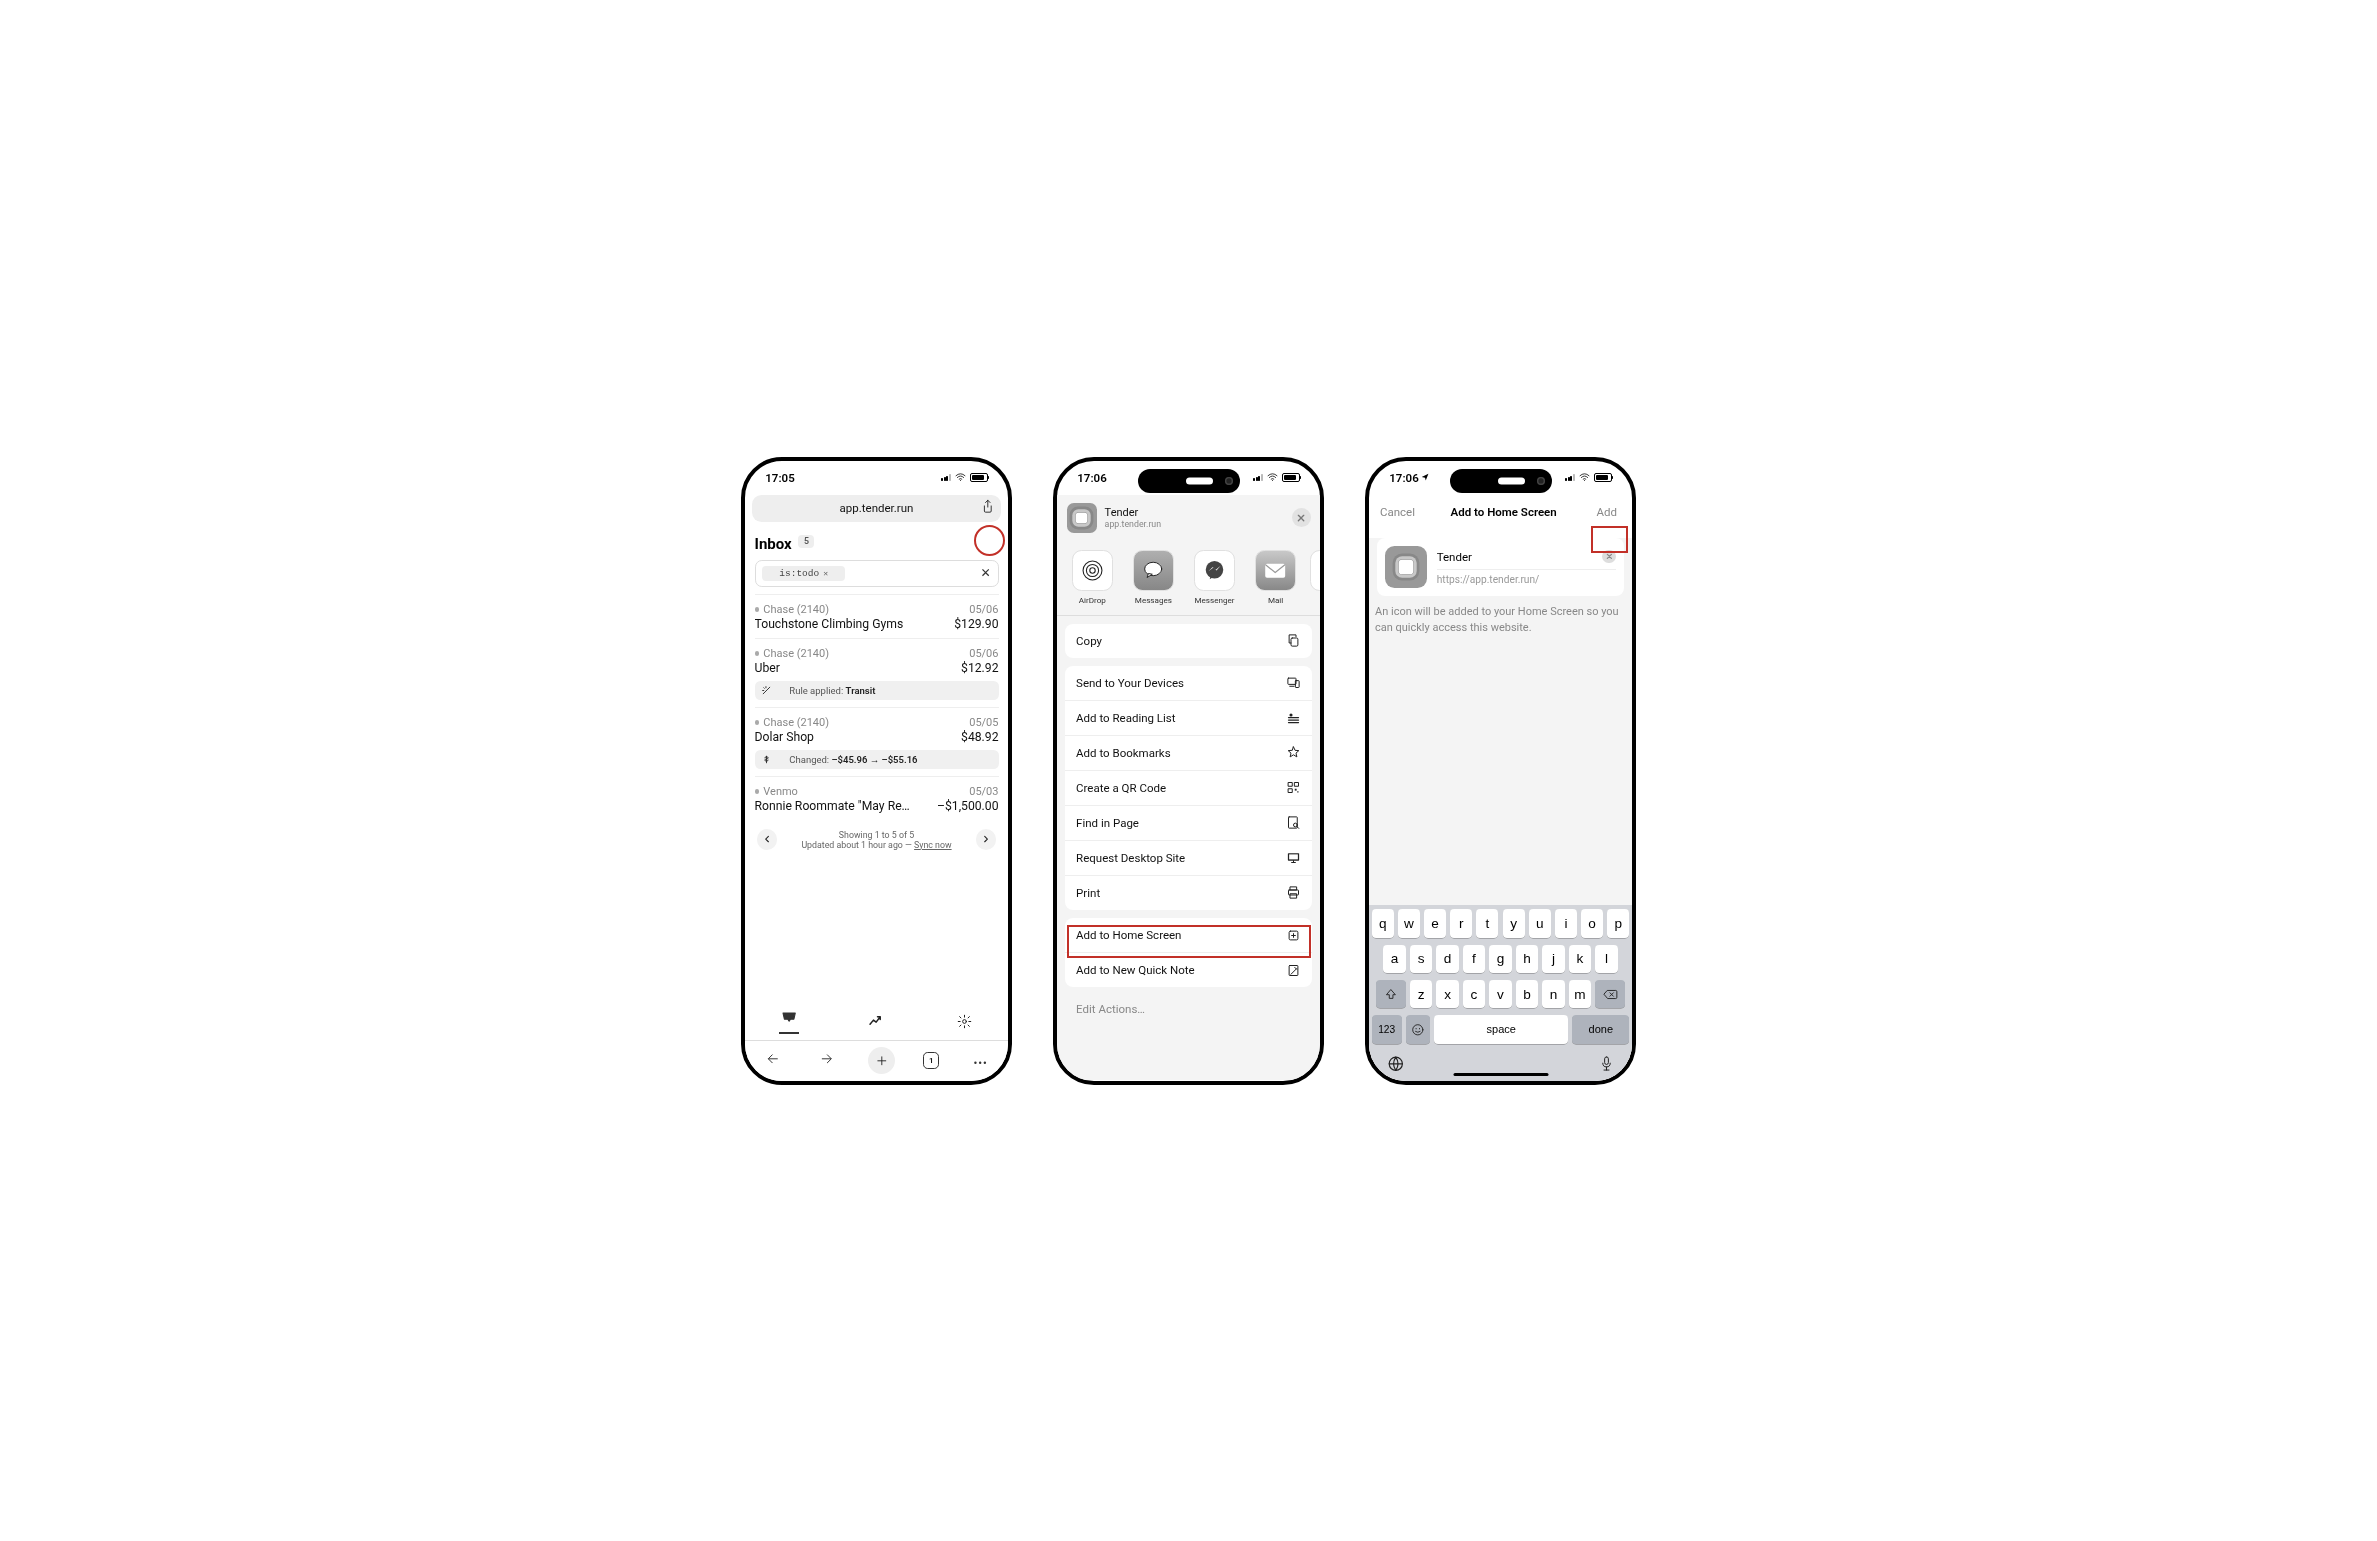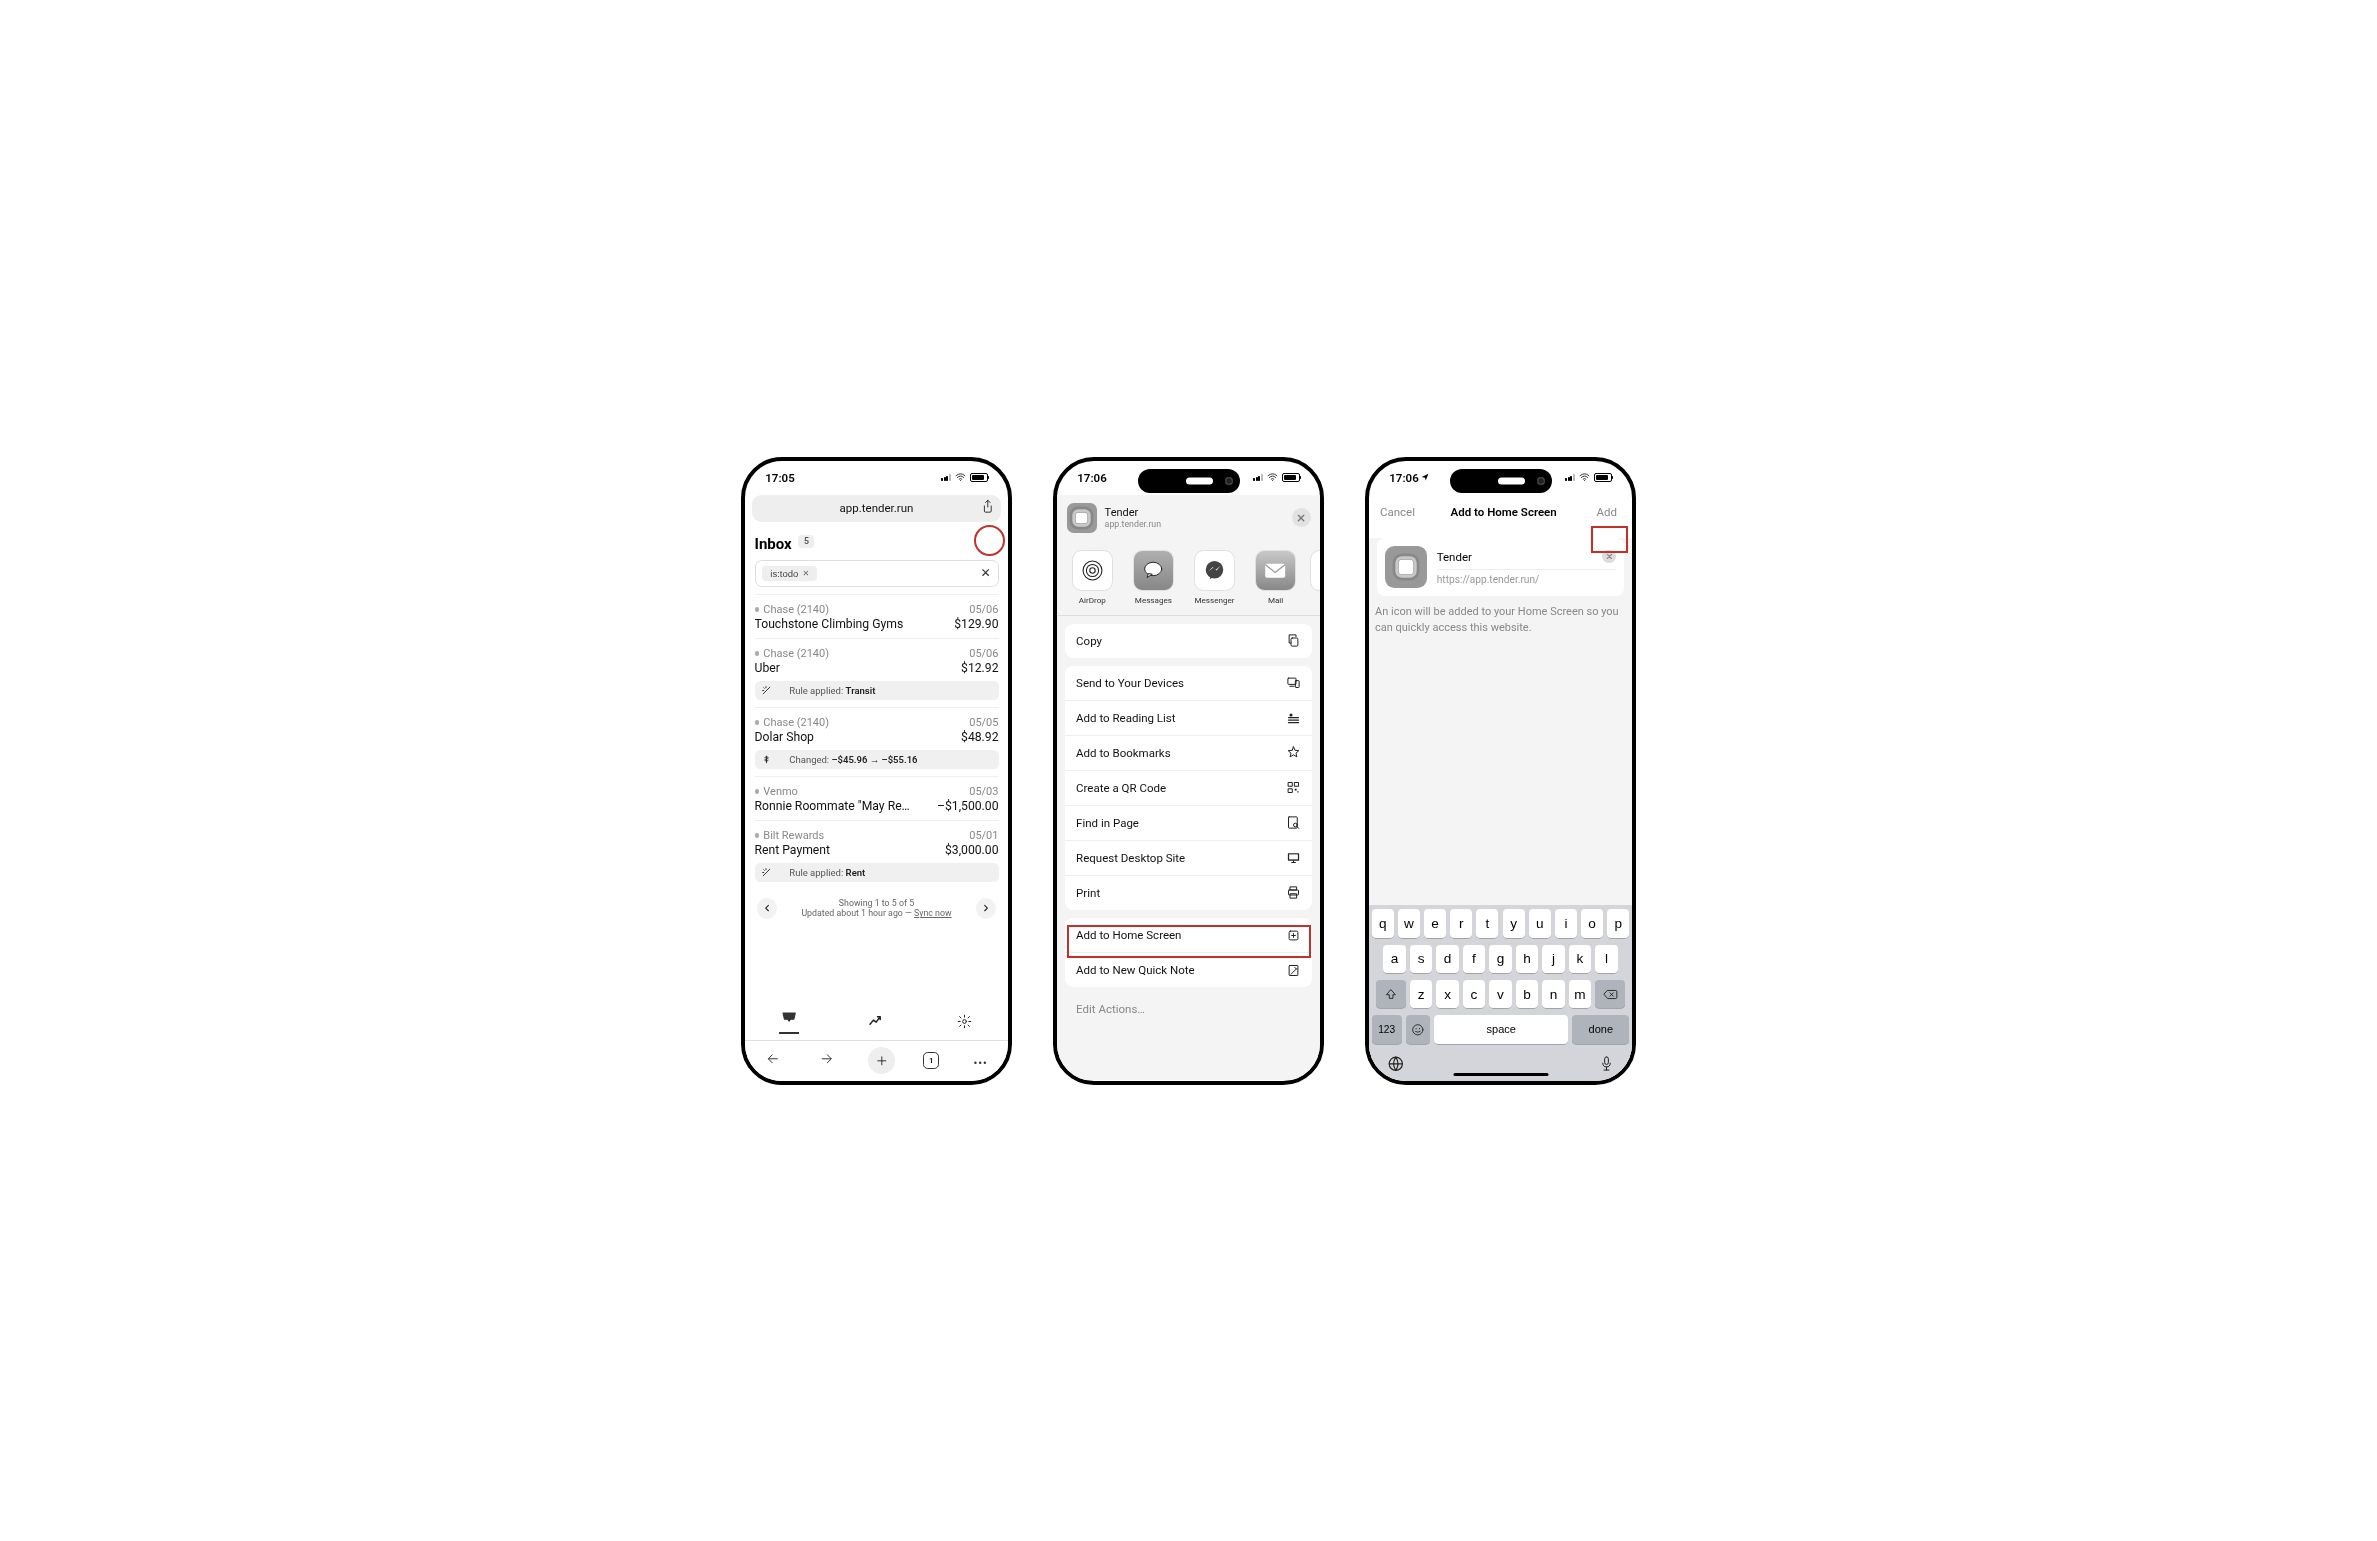--- a/index.html
+++ b/index.html
@@ -66,21 +66,21 @@
 
   
   .url-bar{margin:0 6.8px;background:#eee;border-radius:9.5px;height:27px;
     display:flex;align-items:center;justify-content:center;font-size:11.5px;position:relative;color:#111}
   .share-btn{position:absolute;right:6.8px;top:50%;transform:translateY(-50%);}
   .p1 .content{padding:5.4px 9.5px 0;height:calc(100% - 115px);overflow:hidden;background:#fff}
   .inbox-hdr{display:flex;align-items:flex-start;gap:6.8px;font-weight:700;font-size:15px;margin:8.1px 0 6.8px}
   .badge{background:#eee;color:#555;font-size:8.8px;font-weight:600;padding:1.4px 5.4px;border-radius:4.1px}
   .searchbox{border:0.7px solid #ddd;border-radius:6.8px;height:27px;display:flex;align-items:center;
     padding:0 6.8px;gap:5.4px;margin-bottom:6.8px}
-  .chip{background:#eee;border-radius:4.1px;padding:2px 8px;font-size:9.5px;color:#444;font-family:Liberation Sans, sans-serif;display:flex;align-items:flex-start;gap:4.1px}
+  .chip{background:#eee;border-radius:4.1px;padding:2px 17px;font-size:9.5px;color:#444;font-family:Liberation Mono, monospace;display:flex;align-items:flex-start;gap:4.1px}
   .chip .x{font-size:8.1px;color:#666}
   .searchbox .clear{margin-left:auto;font-size:12.2px;color:#333}
   .txn{border-top:0.7px solid #eee;padding:8.1px 0 6.8px}
   .txn .row1{display:flex;justify-content:space-between;font-size:11px;color:#888}
   .txn .row1 .src{display:flex;align-items:center;gap:4.1px}
   .dot{width:4.7px;height:4.7px;border-radius:50%;background:#aaa}
   .txn .row2{display:flex;justify-content:space-between;font-size:12.2px;margin-top:1.4px;color:#111}
   .txn .row2 .title{font-weight:400;white-space:nowrap;overflow:hidden;text-overflow:ellipsis;max-width:163px}
   .txn .row2 .amt{}
   .rule{background:#f0f0f0;border-radius:5.4px;padding:4.1px 6.8px;font-size:9.5px;color:#555;margin-top:5.4px;display:flex;align-items:center;gap:17px}
@@ -270,39 +270,20 @@
               <span class="dot"></span>
               <span>Venmo</span>
             </span>
     <span>05/03</span>
           </div>
     <div class="row2">
             <span class="title">Ronnie Roommate "May Re…</span>
     <span class="amt">–$1,500.00</span>
           </div>
         </div>
-        <div class="txn">
-          <div class="row1">
-            <span class="src">
-              <span class="dot"></span>
-              <span>Bilt Rewards</span>
-            </span>
-    <span>05/01</span>
-          </div>
-    <div class="row2">
-            <span class="title">Rent Payment</span>
-    <span class="amt">$3,000.00</span>
-          </div>
-          <div class="rule">
-    <svg width="11" height="11" viewBox="0 0 20 20">
-              <path d="M4 16 L14 6 M14 6 l2 -2 M5 5 l1 1 M9 3 l0 2 M3 10 l2 0"></path>
-            </svg>
-    <span>Rule applied: <b>Rent</b></span>
-          </div>
-        </div>
       </div>
     <div class="pager">
       <span class="nav">
         <svg width="8.1" height="8.1" viewBox="0 0 12 12">
             <path d="M8 2 4 6 8 10"></path>
           </svg>
       </span>
       <div class="center">
         <div>Showing 1 to 5 of 5</div>
         <div>

